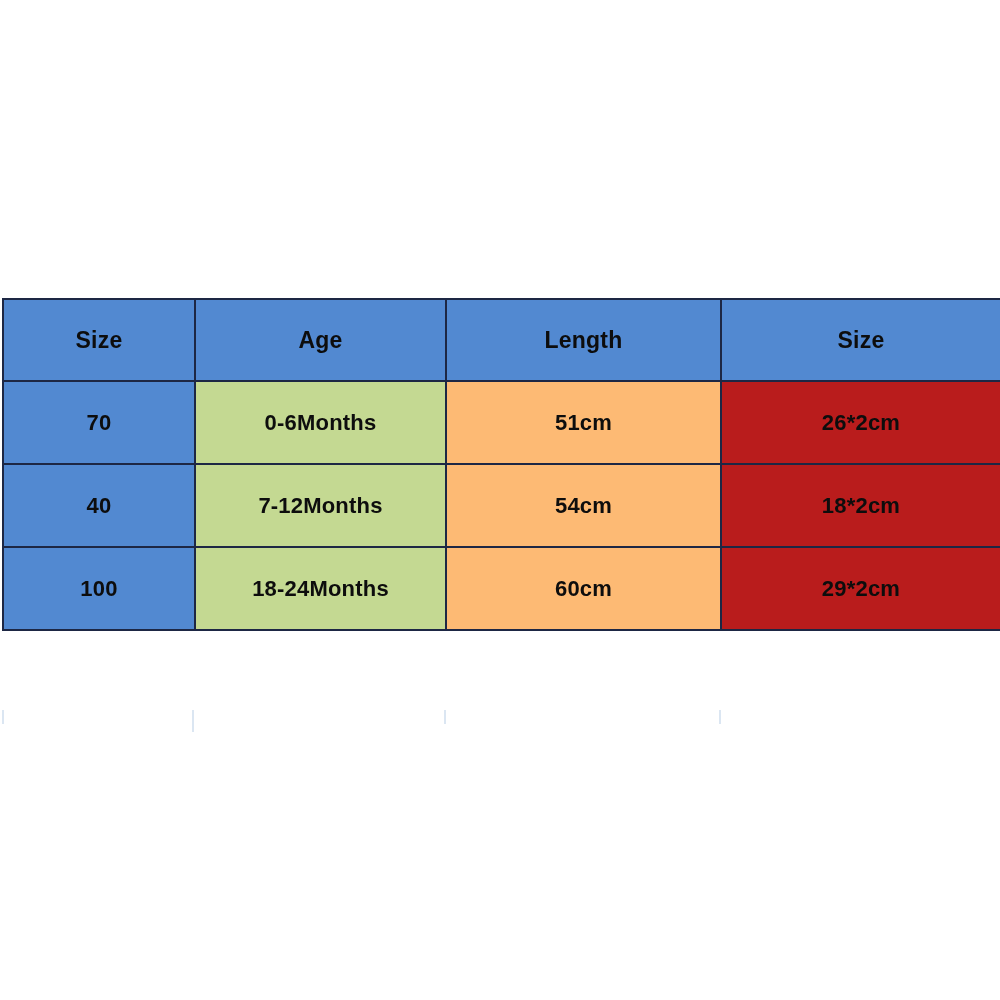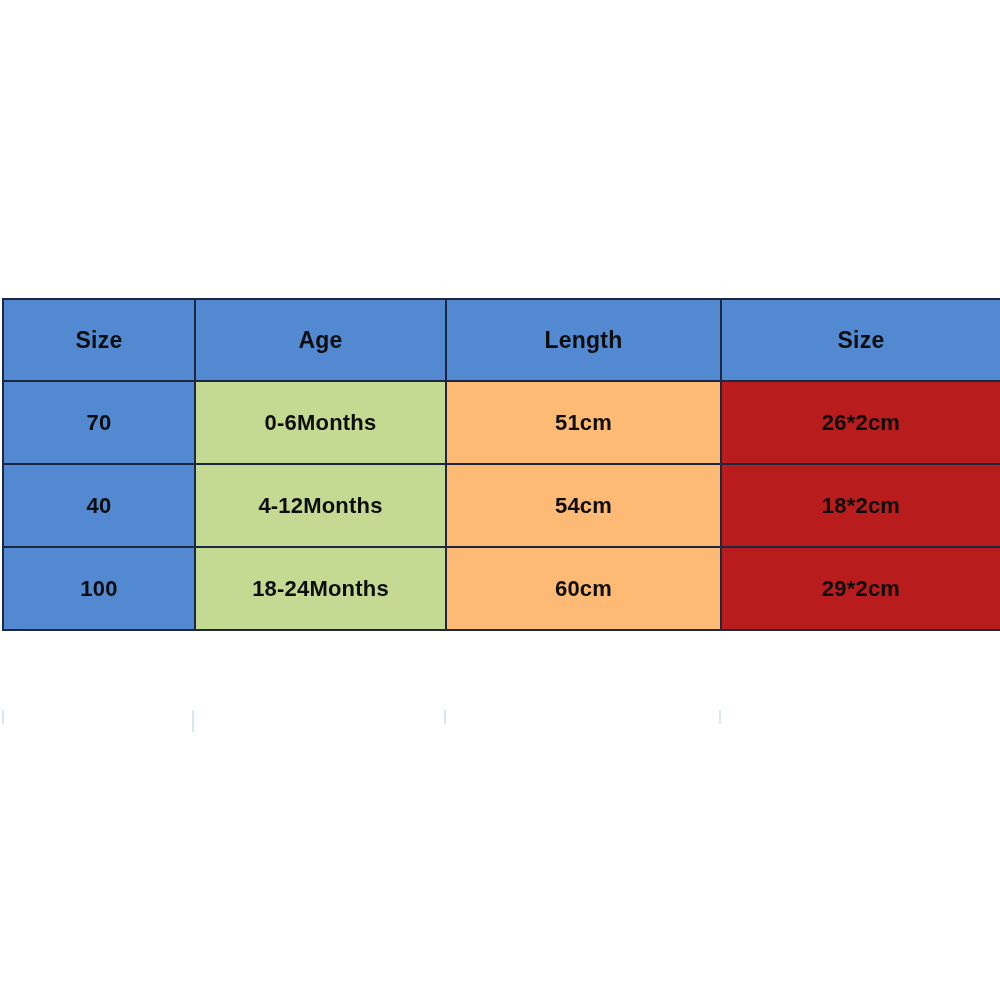--- a/index.html
+++ b/index.html
@@ -104,21 +104,21 @@
     </thead>
     <tbody>
       <tr>
         <td class="cell-size">70</td>
         <td class="cell-age">0-6Months</td>
         <td class="cell-length">51cm</td>
         <td class="cell-bust">26*2cm</td>
       </tr>
       <tr>
         <td class="cell-size">40</td>
-        <td class="cell-age">4-12Months</td>
+        <td class="cell-age">7-12Months</td>
         <td class="cell-length">54cm</td>
         <td class="cell-bust">18*2cm</td>
       </tr>
       <tr>
         <td class="cell-size">100</td>
         <td class="cell-age">18-24Months</td>
         <td class="cell-length">60cm</td>
         <td class="cell-bust">29*2cm</td>
       </tr>
     </tbody>

